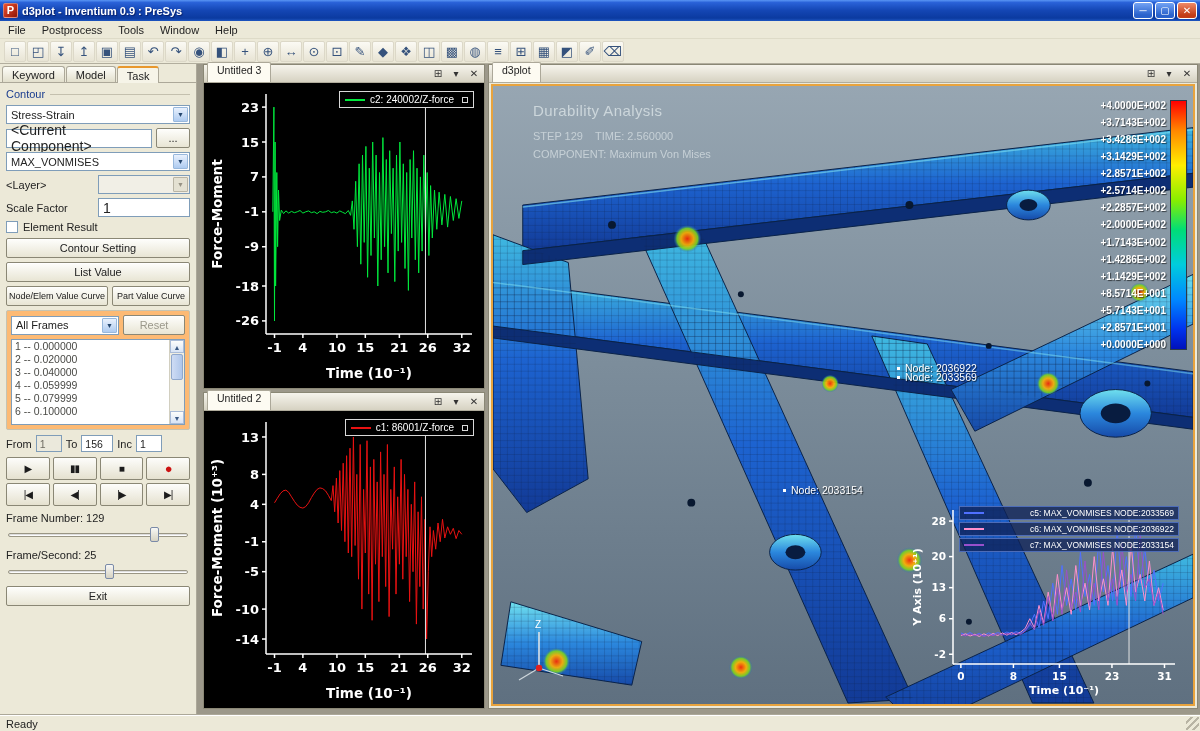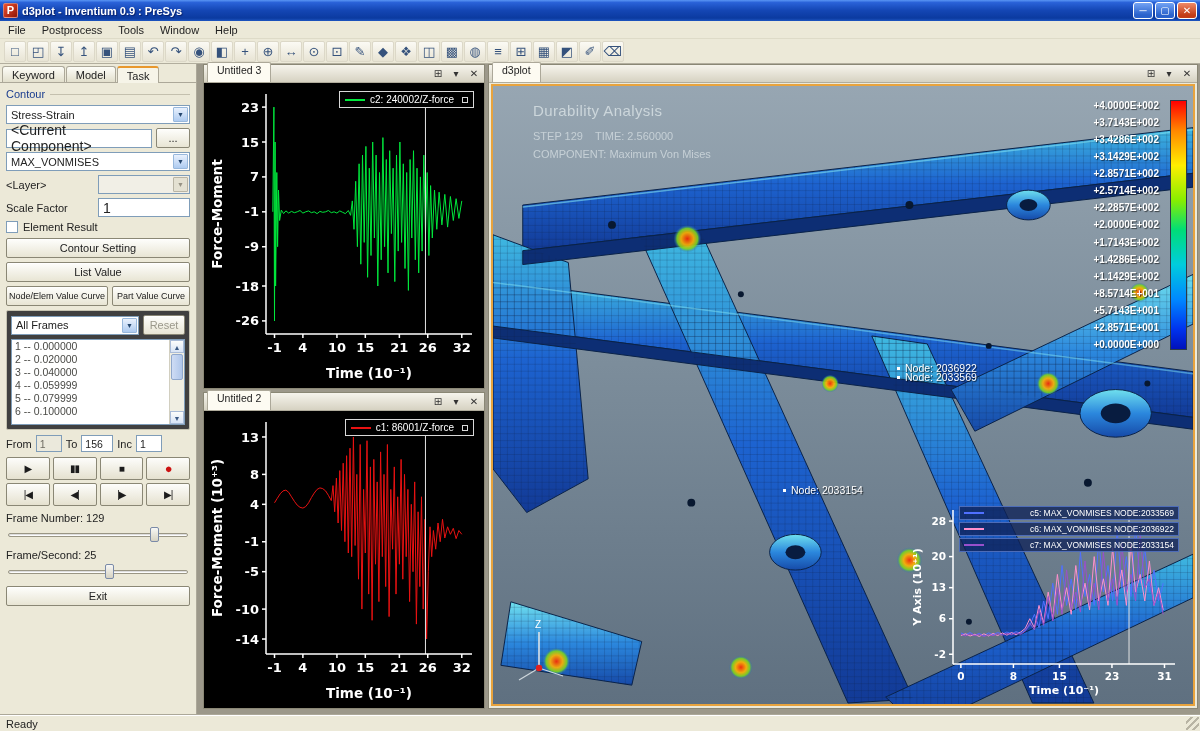--- a/index.html
+++ b/index.html
@@ -38,21 +38,21 @@
   .combo.disabled { background:#f1efe6; color:#8e8c80; }
   .combo.disabled .arrow { background:#e4e1d2; border-color:#b8b4a4; color:#969284; }
   .field { height:19px; background:#fff; border:1px solid #7f9db9; padding:0 4px; display:flex; align-items:center; font-size:14px; }
   .lbl { font-size:11px; }
   .btn { border:1px solid #8a8775; background:linear-gradient(180deg,#fefefc,#e8e5d4); height:20px; display:flex; align-items:center; justify-content:center; border-radius:2px; box-shadow:inset 0 1px 0 #fff; font-size:11px; }
   .btn.mb { margin-bottom:4px; }
   .btn.sm { font-size:9px; padding:0 2px; }
   .btn.disabled { color:#9b988b; }
   .checkrow { display:flex; align-items:center; gap:5px; margin-bottom:5px; }
   .checkbox { width:12px; height:12px; background:#fff; border:1px solid #7f9db9; }
-  .groupbox { border:1px solid #c6c3b1; border-radius:2px; padding:4px; margin-bottom:5px; background:#404040; }
+  .groupbox { border:1px solid #c6c3b1; border-radius:2px; padding:4px; margin-bottom:5px; background:#fdba74; }
   .listbox { background:#fff; border:1px solid #7f9db9; height:86px; position:relative; overflow:hidden; }
   .list-items { position:absolute; left:0; top:0; right:15px; }
   .list-item { font-size:10.5px; height:13px; line-height:13px; padding:0 3px; color:#4a4a46; white-space:pre; }
   .vscroll { position:absolute; right:0; top:0; bottom:0; width:15px; background:#f0eee2; border-left:1px solid #d2cfc0; }
   .sb-btn { height:13px; font-size:7px; text-align:center; line-height:13px; color:#3c5a84; background:linear-gradient(180deg,#fdfdfb,#d8e4f6); border:1px solid #aabcd8; }
   .sb-btn.bottom { position:absolute; bottom:0; left:0; right:0; }
   .sb-thumb { margin:1px; height:26px; background:linear-gradient(90deg,#cfdcf4,#aec6ea); border:1px solid #90a8cc; border-radius:2px; }
   .mini-input { height:17px; border:1px solid #7f9db9; background:#fff; font-size:10.5px; padding:0 3px; display:flex; align-items:center; }
   .mini-input.dim { background:#ebe9dc; color:#6e6c62; }
   .player-grid { display:grid; grid-template-columns:repeat(4,1fr); gap:3px; margin:5px 0 6px; }
@@ -78,21 +78,21 @@
   .chart-legend.embedded { background:transparent; border:none; padding:0; gap:2px; top:4px; right:4px; }
   .chart-legend.embedded .lg-row { background:rgba(16,34,88,.78); border:1px solid #4d6cb8; padding:1px 4px; font-size:8.5px;gap:46px; }
 
   
   .vp-win { background:#ece9d8; }
   .vp-body { position:absolute; left:2px; right:2px; top:19px; bottom:2px; border:2px solid #e8a33d; background:linear-gradient(180deg,#97a6b2 0%,#7c8d9b 45%,#5f7080 100%); overflow:hidden; }
   .model-svg { position:absolute; inset:0; width:100%; height:100%; }
   .vp-title { position:absolute; left:40px; top:16px; color:#ccd6db; font-size:15px; letter-spacing:.4px; }
   .vp-step, .vp-comp { position:absolute; left:40px; color:#c6d0d6; font-size:11px; white-space:pre; }
   .vp-step { top:44px; } .vp-comp { top:62px; }
-  .cbar-wrap { position:absolute; right:6px; top:14px; display:flex; gap:11px; height:250px; }
+  .cbar-wrap { position:absolute; right:6px; top:14px; display:flex; gap:4px; height:250px; }
   .cbar-labels { display:flex; flex-direction:column; justify-content:space-between; align-items:flex-end; color:#fff; font-size:10px; font-weight:bold; text-shadow:1px 1px 1px rgba(0,0,0,.6); }
   .cbar { width:17px; height:250px; border:1px solid #2c3a48;
     background:linear-gradient(180deg,#ff0000 0%,#ff8800 12%,#ffee00 26%,#88ee00 40%,#00dd77 52%,#00ccdd 66%,#0088ff 80%,#0033ee 92%,#0011bb 100%); }
   .node-label { position:absolute; color:#fff; font-size:10.5px; text-shadow:1px 1px 1px rgba(0,0,0,.7); }
   .node-label::before { content:""; position:absolute; left:-8px; top:5px; width:3px; height:3px; background:#fff; }
   .embedded-chart { position:absolute; right:10px; bottom:6px; width:274px; height:196px; }
   .triad { position:absolute; left:16px; bottom:18px; }
 
   
   .statusbar { position:absolute; left:0; right:0; bottom:0; height:16px; background:#ece9d8; border-top:1px solid #fff; box-shadow:0 -1px 0 #aca899; display:flex; align-items:center; padding-left:6px; font-size:11px; }
@@ -262,21 +262,21 @@
         <div class="btn sm flex1">Node/Elem Value Curve</div>
         <div class="btn sm" style="width:78px">Part Value Curve</div>
       </div>
 
       <div class="groupbox">
         <div class="row">
           <div class="combo flex1">
             <span>All Frames</span>
             <span class="arrow">▼</span>
           </div>
-          <div class="btn disabled" style="width:42px">Reset</div>
+          <div class="btn disabled" style="width:62px">Reset</div>
         </div>
         <div class="listbox">
           <div class="list-items">
 
           <div class="list-item">1 -- 0.000000</div>
               <div class="list-item">2 -- 0.020000</div>
               <div class="list-item">3 -- 0.040000</div>
               <div class="list-item">4 -- 0.059999</div>
               <div class="list-item">5 -- 0.079999</div>
               <div class="list-item">6 -- 0.100000</div>

